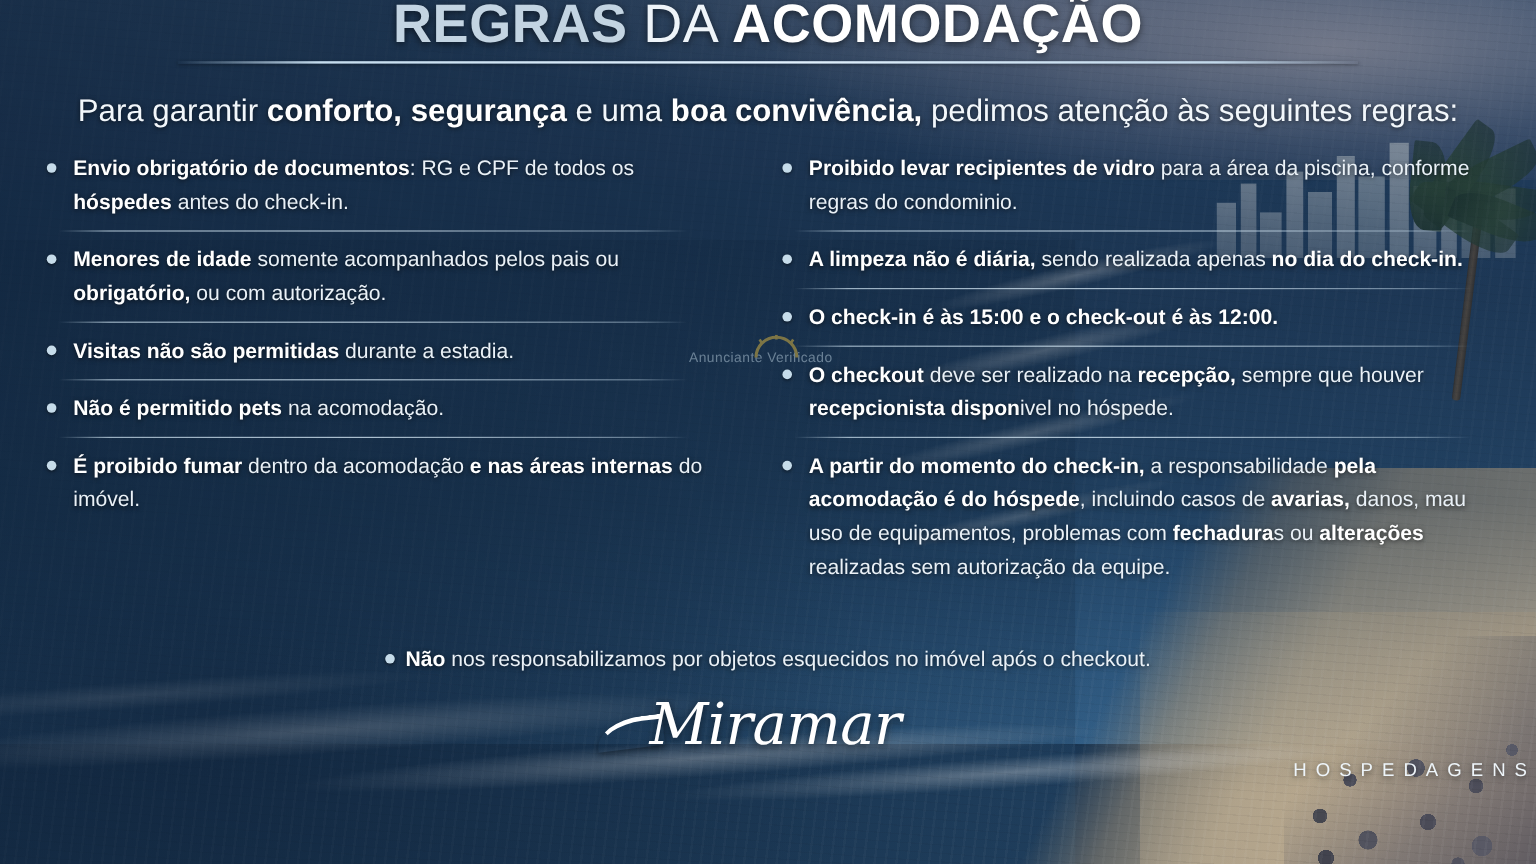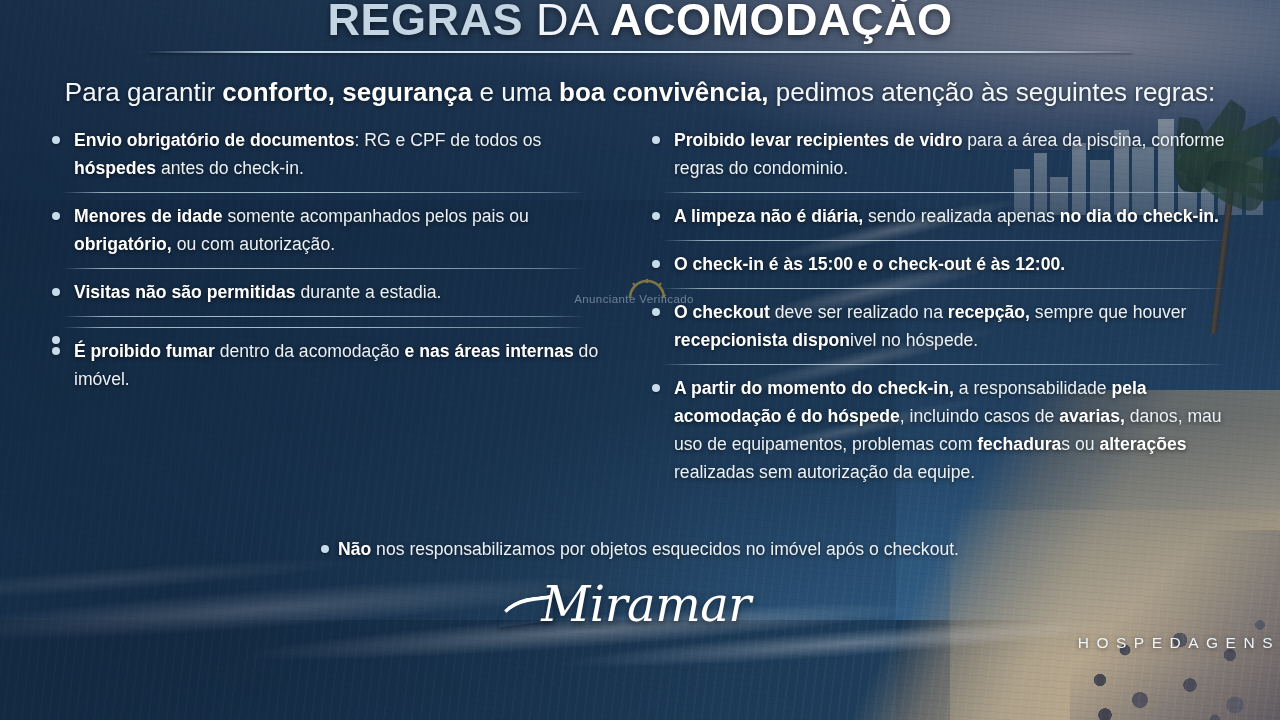--- a/index.html
+++ b/index.html
@@ -129,21 +129,21 @@
 
   .subtitle {
     position:absolute; left:0; right:0; top:77px;
     text-align:center; color:#f2f7fb;
     font-size:26px; font-weight:400; white-space:nowrap;
     text-shadow:0 1px 4px rgba(0,0,0,.6);
   }
   .subtitle b { font-weight:700; color:#ffffff; }
 
   .col { position:absolute; top:126px; }
-  .col-left  { left:44px;  width:560px; }
+  .col-left  { left:31px;  width:560px; }
   .col-right { left:644px; width:600px; }
 
   .rule-item { position:relative; }
   .rule-text {
     color:#eaf1f7; font-size:17.6px; line-height:28px;
     text-shadow:0 1px 4px rgba(0,0,0,.65);
     padding-left:30px;
     position:relative;
   }
   .rule-text b { font-weight:700; color:#ffffff; }
@@ -267,21 +267,21 @@
       <div class="divider"></div>
       <div class="rule-item">
         <div class="rule-text"><span class="bullet"></span><span><b>Menores de idade</b><span> somente acompanhados pelos pais ou </span><b>obrigatório,</b><span> ou com autorização.</span></span></div>
       </div>
       <div class="divider"></div>
       <div class="rule-item">
         <div class="rule-text"><span class="bullet"></span><span><b>Visitas não são permitidas</b><span> durante a estadia.</span></span></div>
       </div>
       <div class="divider"></div>
       <div class="rule-item">
-        <div class="rule-text"><span class="bullet"></span></div>
+        <div class="rule-text"><span class="bullet"></span><span><b>Não é permitido pets</b><span> na acomodação.</span></span></div>
       </div>
       <div class="divider"></div>
       <div class="rule-item">
         <div class="rule-text"><span class="bullet"></span><span><b>É proibido fumar</b><span> dentro da acomodação </span><b>e nas áreas internas</b><span> do imóvel.</span></span></div>
       </div>
     </div>
 
   <div class="col col-right">
       <div class="rule-item">
         <div class="rule-text"><span class="bullet"></span><span><b>Proibido levar recipientes de vidro</b><span> para a área da piscina, conforme regras do condominio.</span></span></div>

